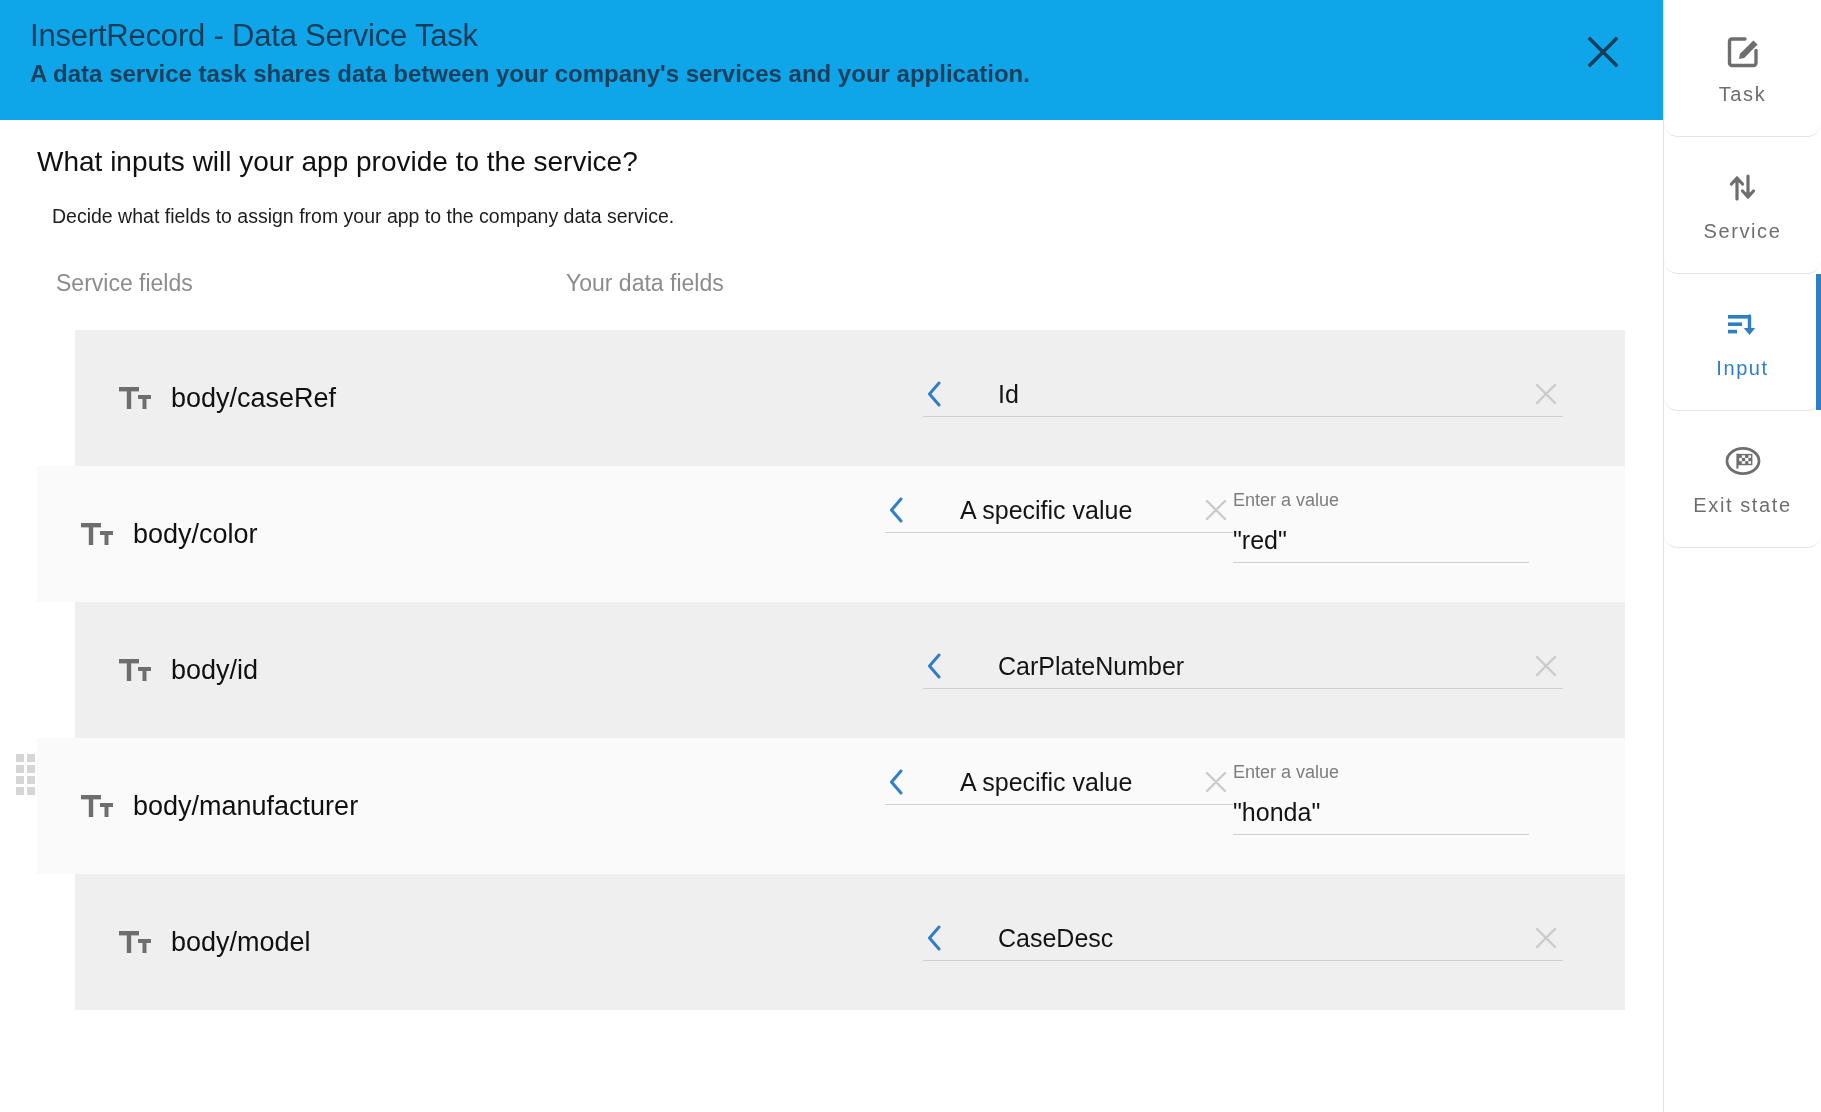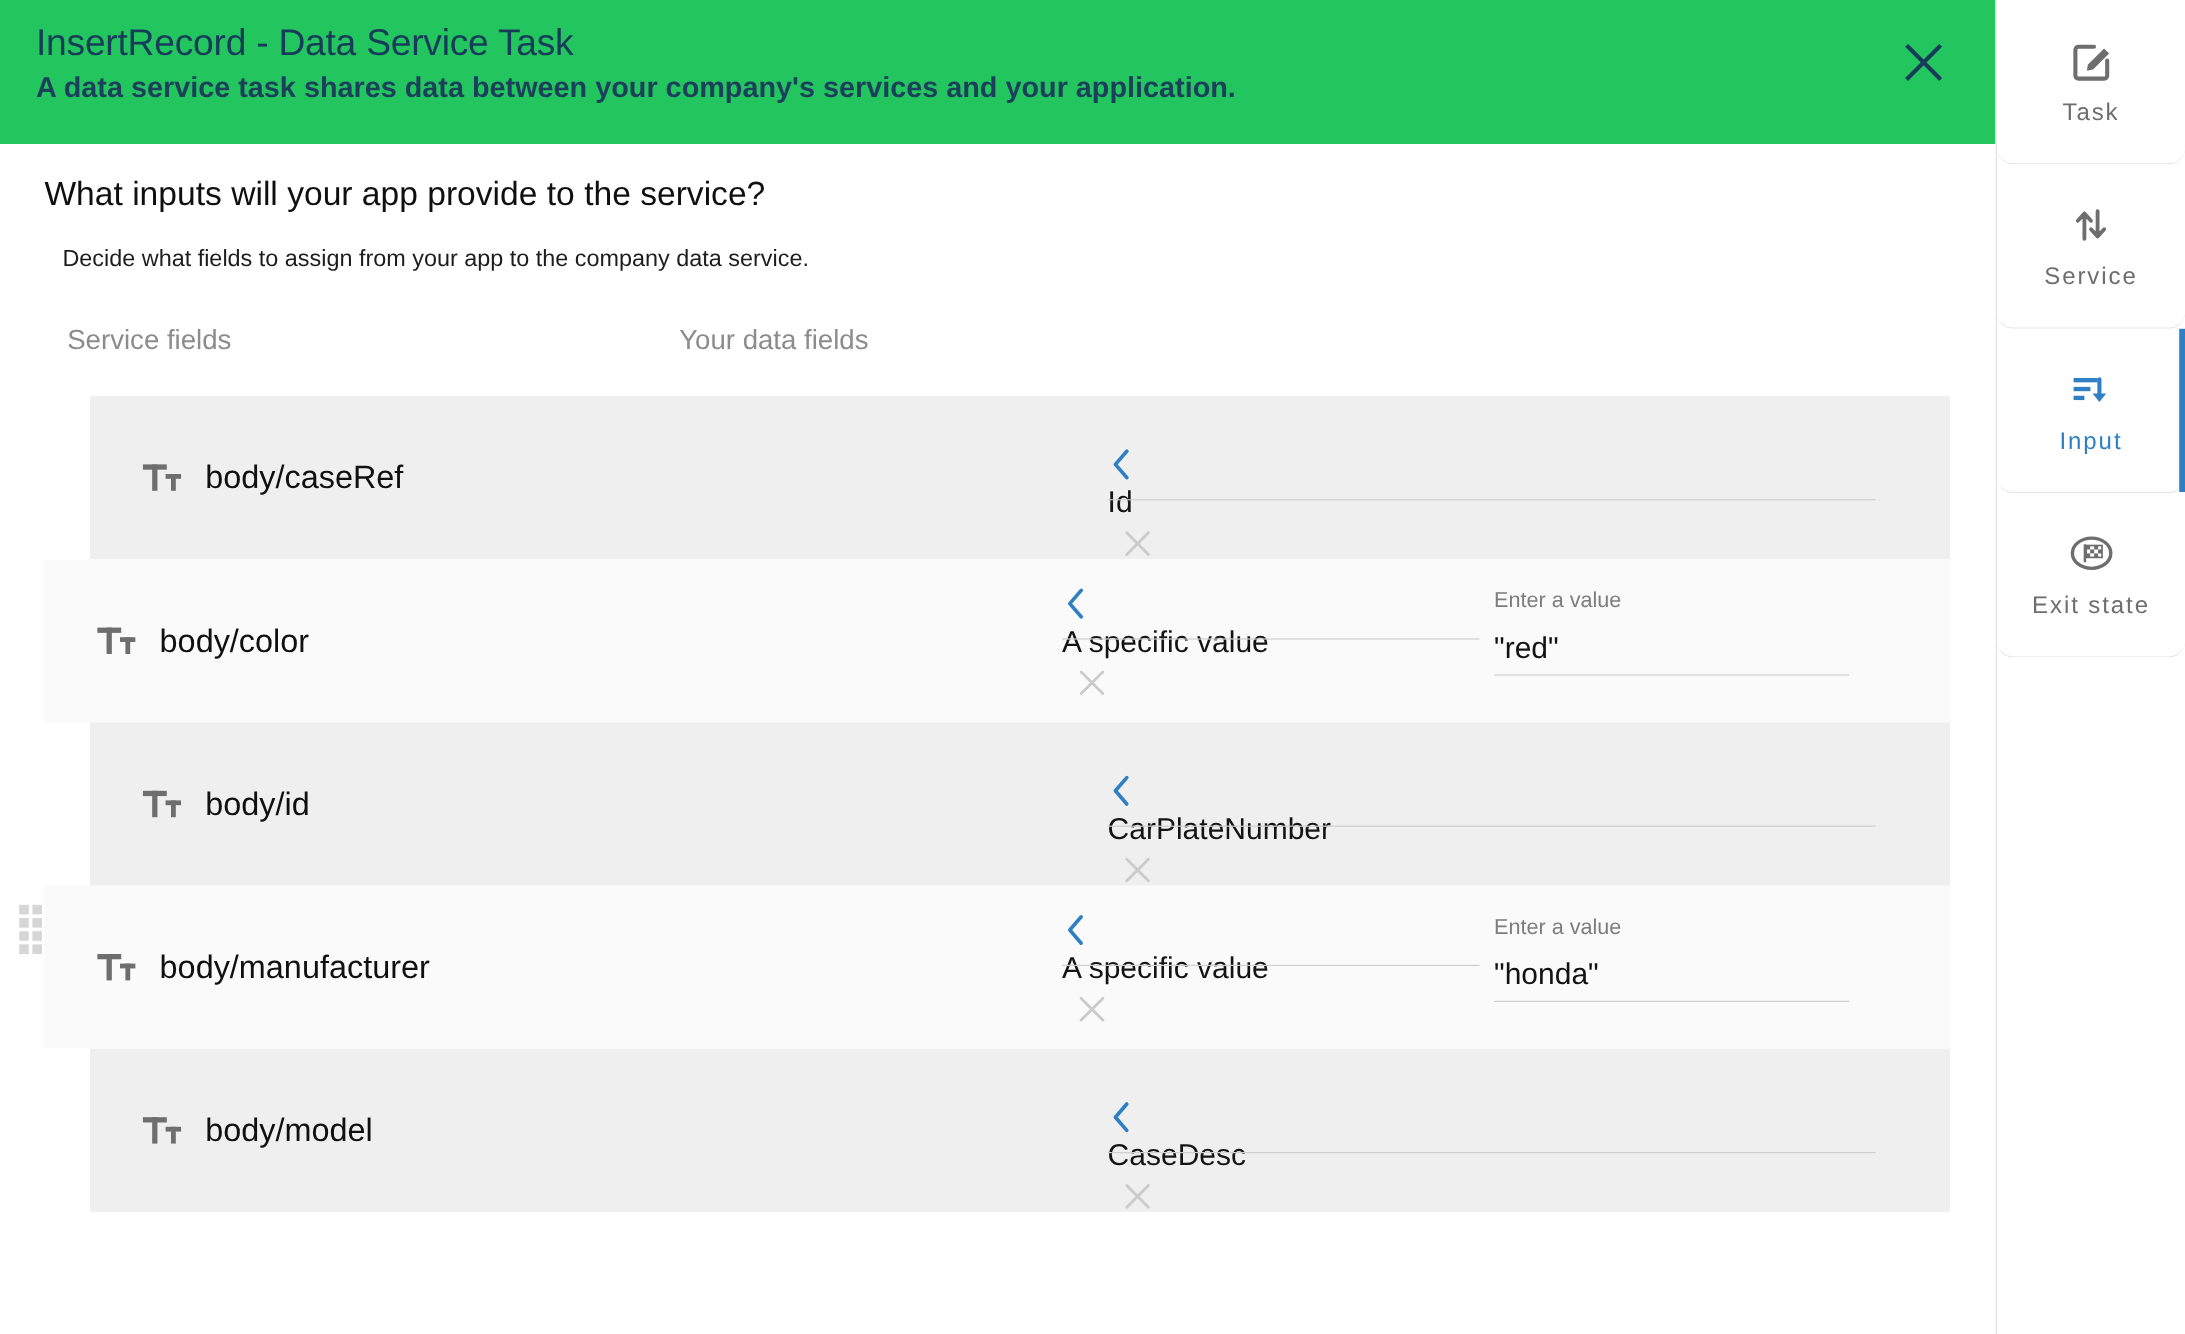--- a/index.html
+++ b/index.html
@@ -34,21 +34,21 @@
     flex: 0 0 auto;
   }
 
   
   #dialog-header {
     position: absolute;
     left: 0;
     top: 0;
     width: 1663px;
     height: 120px;
-    background: #22c55e;
+    background: #0ea5e9;
     box-sizing: border-box;
     padding: 16px 0 0 30px;
   }
   #dialog-title {
     font-size: 31px;
     color: #173c5a;
     line-height: 40px;
     letter-spacing: -0.2px;
     margin: 0;
     font-weight: normal;
@@ -172,23 +172,24 @@
     flex-direction: column;
     justify-content: flex-end;
   }
   
   .picker.wide { width: 640px; }
   
   .picker.narrow { width: 348px; }
 
   .picker-line {
     display: flex;
-    flex-direction: column;
-    align-items: flex-start;
+    flex-direction: row;
+    align-items: center;
     height: 44px;
+    gap: 44px;
   }
   .chevron {
     width: 22px;
     height: 30px;
     flex: 0 0 auto;
     margin-right: 9px;
     display: flex;
     align-items: center;
     justify-content: center;
     cursor: pointer;
@@ -215,21 +216,21 @@
   .underline {
     height: 1px;
     background: #cfcfcf;
     width: 100%;
   }
 
   
   .value-group {
     box-sizing: border-box;
     width: 296px;
-    margin-left: 12px;
+    margin-left: 0;
     display: flex;
     flex-direction: column;
     justify-content: flex-start;
     padding-top: 0;
   }
   .value-label {
     font-size: 18px;
     color: #7d7d7d;
     line-height: 24px;
     margin-bottom: 6px;

